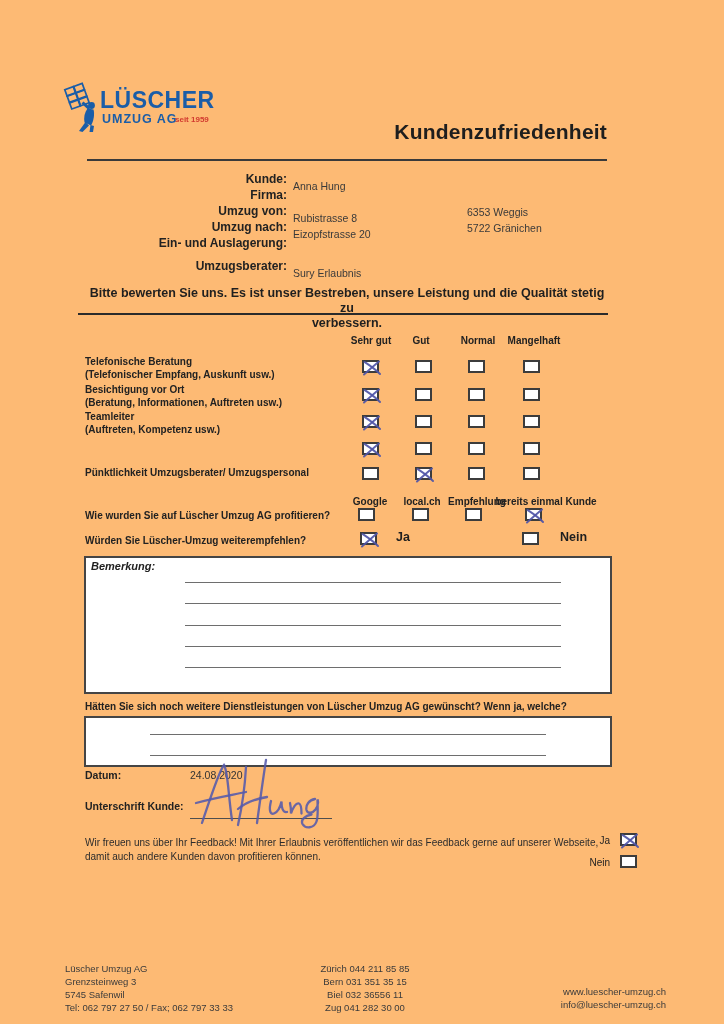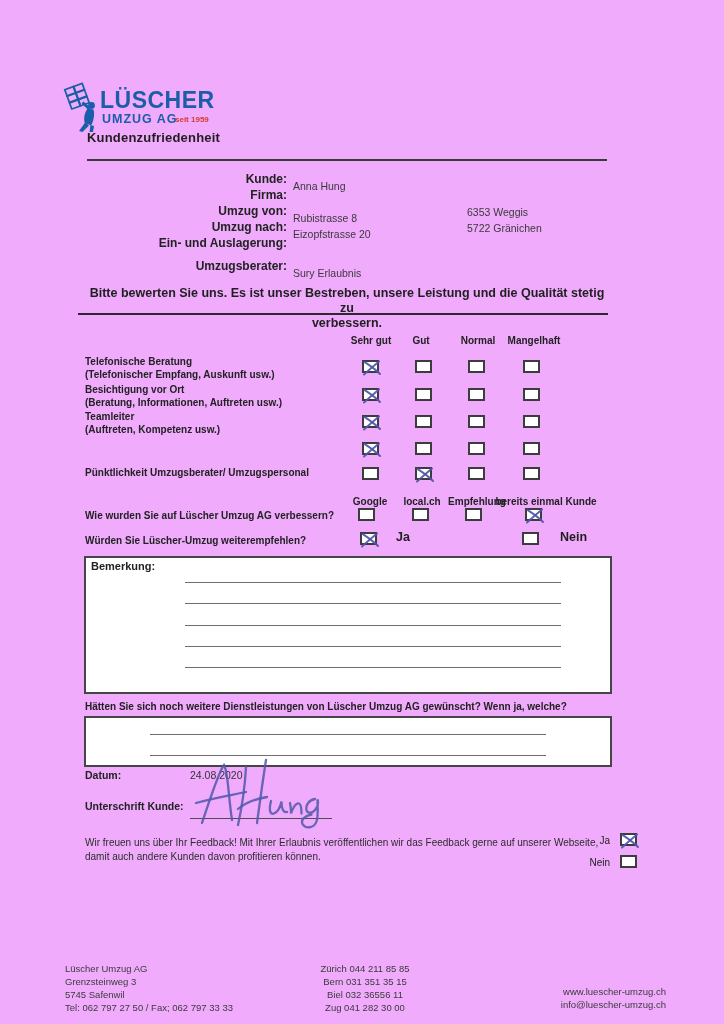--- a/index.html
+++ b/index.html
@@ -1,44 +1,44 @@
 <!DOCTYPE html>
 <html><head>
 <meta charset="utf-8">
 <style>
   html,body{margin:0;padding:0;background:#e8e8e8;}
   .page{
-    position:relative;width:724px;height:1024px;background:#f0abfc;
+    position:relative;width:724px;height:1024px;background:#fdba74;
     font-family:"Liberation Sans",sans-serif;color:#2f2f2f;overflow:hidden;
     margin:0 auto;
   }
   .abs{position:absolute;}
   
   .logo{left:60px;top:82px;width:190px;height:52px;}
   
-  .title{left:87px;top:130px;width:520px;text-align:left;font-size:13px;font-weight:bold;color:#1e1e1e;letter-spacing:.2px;}
+  .title{left:87px;top:120px;width:520px;text-align:right;font-size:21px;font-weight:bold;color:#1e1e1e;letter-spacing:.2px;}
   .title-rule{left:87px;top:159px;width:520px;border-top:2px solid #3a3a3a;height:0;}
   
   .info-row{left:85px;width:523px;height:16px;}
   .info-label{position:absolute;left:0;top:0;width:202px;text-align:right;font-weight:bold;font-size:12px;color:#222;}
   .info-value{position:absolute;left:208px;top:8px;font-size:10.5px;color:#3a3a3a;}
   .info-value2{position:absolute;left:382px;top:2px;font-size:10.5px;color:#3a3a3a;}
   
   .intro{left:87px;top:286px;width:520px;text-align:center;font-weight:bold;font-size:12.5px;color:#1f1f1f;line-height:15px;}
   .intro-rule{left:78px;top:313px;width:530px;border-top:2.5px solid #2b2b2b;height:0;}
   
   .col-head{transform:translateX(-50%);font-size:10px;font-weight:600;color:#222;white-space:nowrap;text-align:center;}
   .row-label{font-size:10px;font-weight:600;line-height:12.5px;color:#222;width:270px;}
   .cb{width:13px;height:9px;border:2px solid #3c3c3c;background:#fff;}
   .xmark{position:absolute;left:-4px;top:-4px;width:24px;height:20px;pointer-events:none;}
   .xmark path{stroke:#4f55a7;stroke-width:2;fill:none;stroke-linecap:round;opacity:.92;}
   .yesno{font-size:12.5px;font-weight:bold;color:#1f1f1f;}
   
   .bigbox{border:2px solid #454545;background:#fff;}
-  .boxlabel{position:absolute;left:5px;top:2px;font-size:11px;font-weight:bold;color:#222;}
+  .boxlabel{position:absolute;left:5px;top:2px;font-size:11px;font-weight:bold;color:#222;font-style:italic;}
   .wline{border-top:1.2px solid #6e6e6e;height:0;}
   .q{font-size:10px;font-weight:600;color:#222;white-space:nowrap;}
   .small-label{font-size:10.5px;font-weight:600;color:#222;}
   .small-val{font-size:10.5px;color:#333;}
   .sigline{border-bottom:1.5px solid #4e4e4e;height:0;}
   .sig-svg path{stroke:#545aac;stroke-width:2.3;fill:none;stroke-linecap:round;opacity:.88;}
   
   .fb-text{font-size:10px;color:#2c2c2c;line-height:14px;white-space:nowrap;}
   .fb-label{font-size:10px;color:#222;text-align:right;}
   
@@ -174,21 +174,21 @@
       </svg>
     </div>
   <div class="abs cb" style="left:468px;top:467px"></div>
   <div class="abs cb" style="left:523px;top:467px"></div>
 
   <div class="abs col-head" style="left:370px;top:496px">Google</div>
   <div class="abs col-head" style="left:422px;top:496px">local.ch</div>
   <div class="abs col-head" style="left:477px;top:496px">Empfehlung</div>
   <div class="abs col-head" style="left:546px;top:496px">bereits einmal Kunde</div>
 
-  <div class="abs q" style="left:85px;top:510px">Wie wurden Sie auf Lüscher Umzug AG verbessern?</div>
+  <div class="abs q" style="left:85px;top:510px">Wie wurden Sie auf Lüscher Umzug AG profitieren?</div>
   <div class="abs cb" style="left:358px;top:508px"></div>
   <div class="abs cb" style="left:412px;top:508px"></div>
   <div class="abs cb" style="left:465px;top:508px"></div>
   <div class="abs cb checked" style="left:525px;top:508px">
       <svg class="xmark" viewBox="0 0 24 20">
         <path d="M4.5 4 C9 7,14.5 10.5,20 16"></path>
         <path d="M19 3.5 C13.5 8,9 12,4 16.5"></path>
       </svg>
     </div>
 

